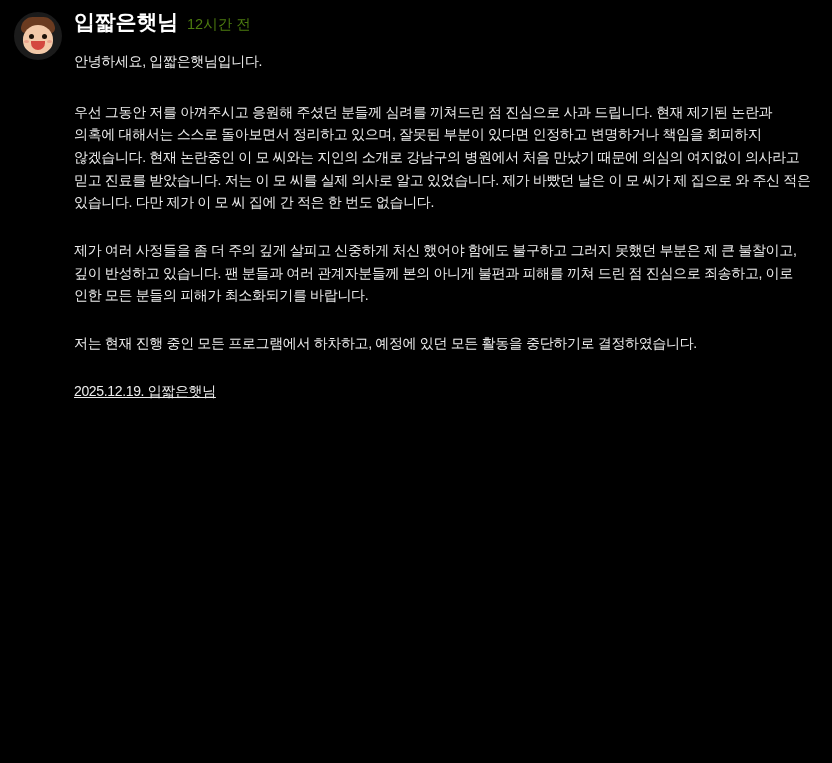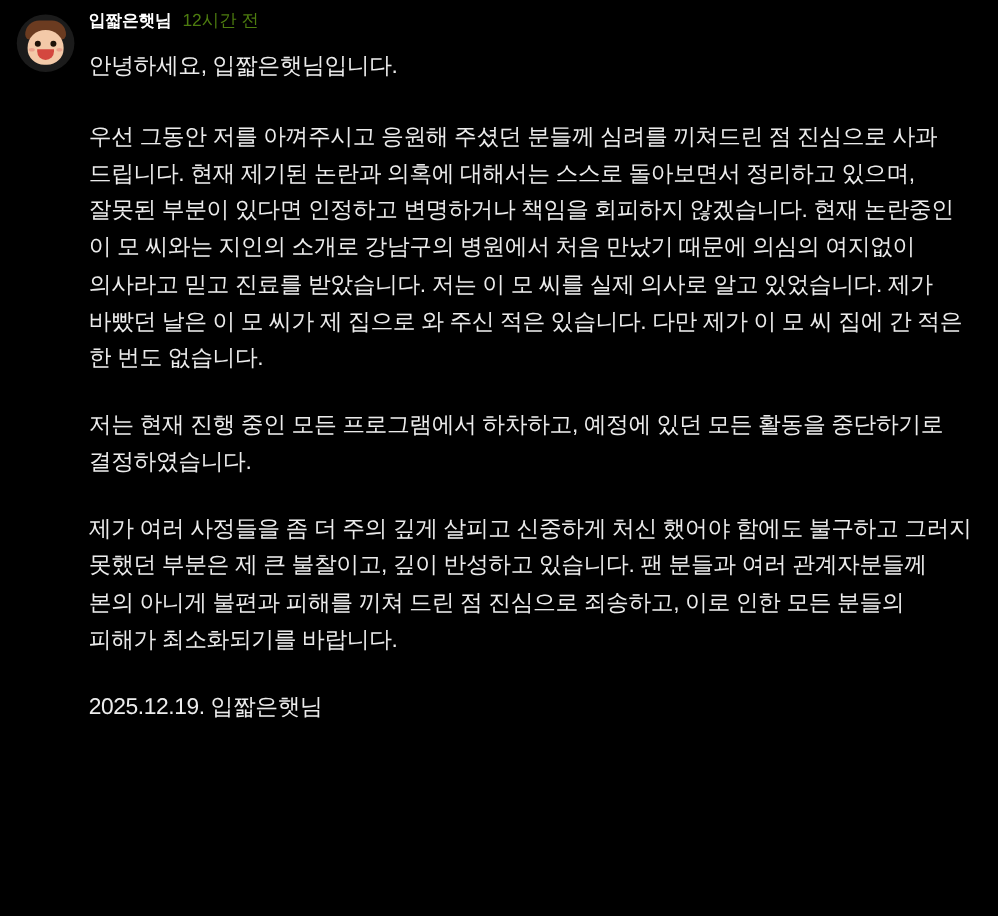--- a/index.html
+++ b/index.html
@@ -89,39 +89,40 @@
     min-width: 0;
     padding-left: 4px;
   }
   .meta-row {
     display: flex;
     align-items: baseline;
     gap: 9px;
     margin: 0 0 14px 0;
   }
   .author {
-    font-size: 14px;
+    font-size: 21px;
     font-weight: bold;
     color: #ffffff;
     letter-spacing: -0.2px;
   }
   .timestamp {
     font-size: 14.5px;
     color: #4d7c0f;
   }
   .body p {
     margin: 0 0 25px 0;
-    font-size: 19px;
+    font-size: 14px;
     line-height: 1.62;
     color: #ececec;
     letter-spacing: -0.35px;
     word-break: keep-all;
   }
   .body p:last-child {
     margin-bottom: 0;
+    text-decoration: underline;
   }
   .body p.first {
     margin-bottom: 28px;
   }
   .body p.sign {
     margin-bottom: 0;
   }
 </style>
 </head>
 <body>
@@ -143,19 +144,19 @@
   <div class="content-col">
 
     <div class="meta-row">
       <span class="author">입짧은햇님</span>
       <span class="timestamp">12시간 전</span>
     </div>
 
     <div class="body">
       <p class="first">안녕하세요, 입짧은햇님입니다.</p>
       <p>우선 그동안 저를 아껴주시고 응원해 주셨던 분들께 심려를 끼쳐드린 점 진심으로 사과 드립니다. 현재 제기된 논란과 의혹에 대해서는 스스로 돌아보면서 정리하고 있으며, 잘못된 부분이 있다면 인정하고 변명하거나 책임을 회피하지 않겠습니다. 현재 논란중인 이 모 씨와는 지인의 소개로 강남구의 병원에서 처음 만났기 때문에 의심의 여지없이 의사라고 믿고 진료를 받았습니다. 저는 이 모 씨를 실제 의사로 알고 있었습니다. 제가 바빴던 날은 이 모 씨가 제 집으로 와 주신 적은 있습니다. 다만 제가 이 모 씨 집에 간 적은 한 번도 없습니다.</p>
+      <p>제가 여러 사정들을 좀 더 주의 깊게 살피고 신중하게 처신 했어야 함에도 불구하고 그러지 못했던 부분은 제 큰 불찰이고, 깊이 반성하고 있습니다. 팬 분들과 여러 관계자분들께 본의 아니게 불편과 피해를 끼쳐 드린 점 진심으로 죄송하고, 이로 인한 모든 분들의 피해가 최소화되기를 바랍니다.</p>
       <p>저는 현재 진행 중인 모든 프로그램에서 하차하고, 예정에 있던 모든 활동을 중단하기로 결정하였습니다.</p>
-      <p>제가 여러 사정들을 좀 더 주의 깊게 살피고 신중하게 처신 했어야 함에도 불구하고 그러지 못했던 부분은 제 큰 불찰이고, 깊이 반성하고 있습니다. 팬 분들과 여러 관계자분들께 본의 아니게 불편과 피해를 끼쳐 드린 점 진심으로 죄송하고, 이로 인한 모든 분들의 피해가 최소화되기를 바랍니다.</p>
       <p class="sign">2025.12.19. 입짧은햇님</p>
     </div>
 
   </div>
 </div>
 
 </body></html>

